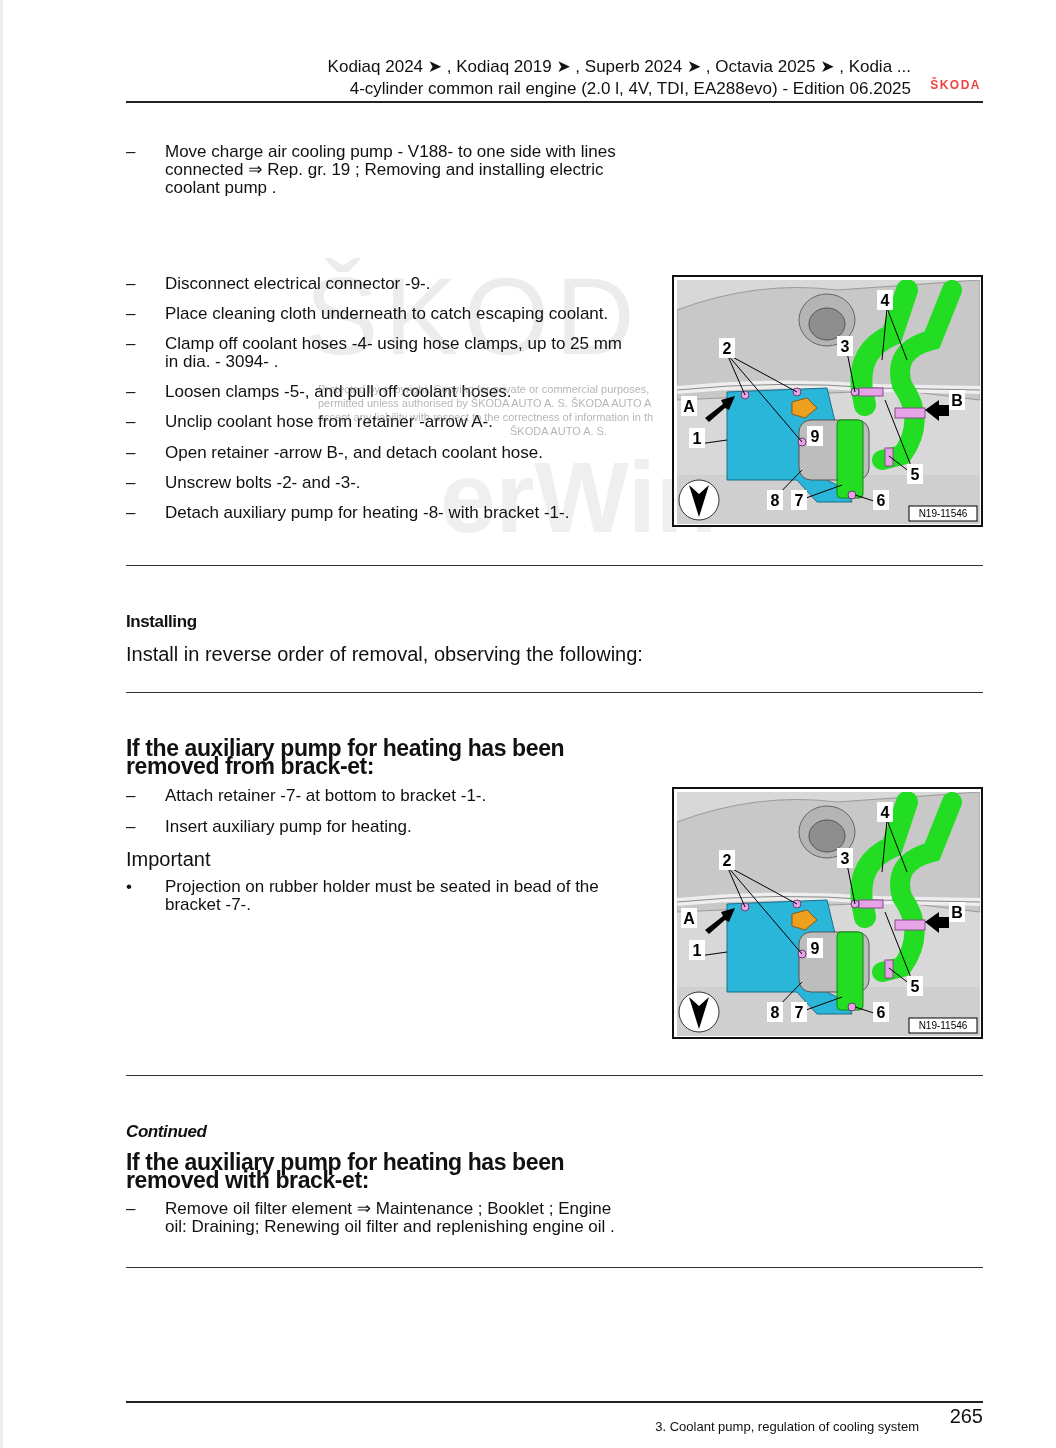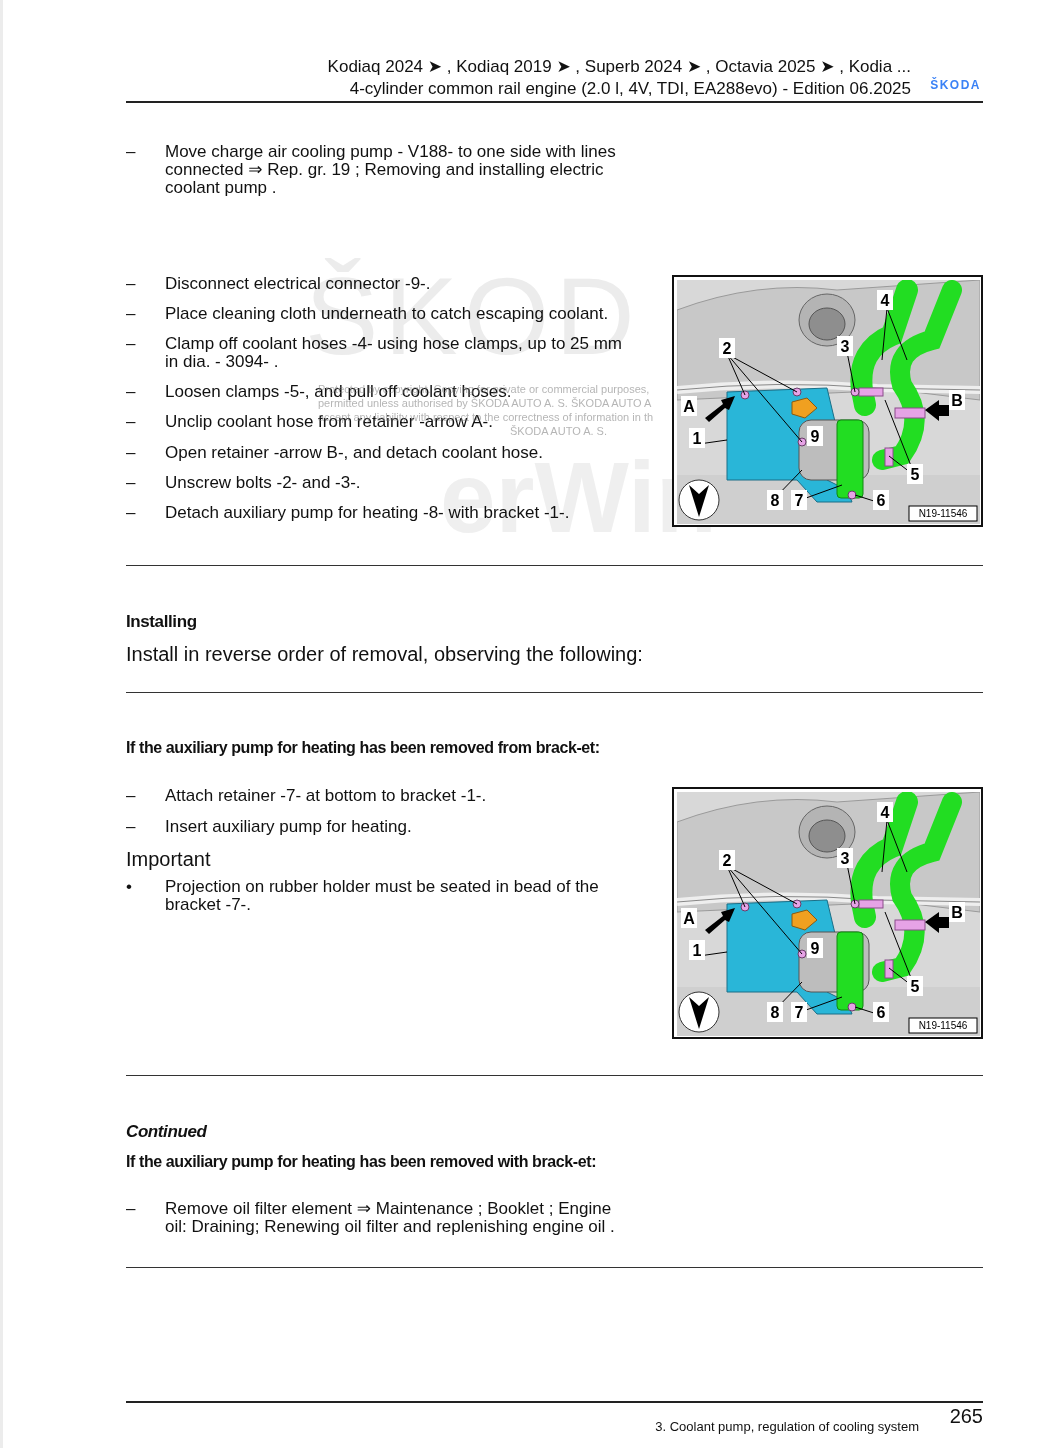--- a/index.html
+++ b/index.html
@@ -4,30 +4,30 @@
 <style>
   html, body { margin: 0; padding: 0; }
   body {
     width: 1056px; height: 1448px; position: relative; overflow: hidden;
     background: #ffffff; font-family: "Liberation Sans", sans-serif; color: #111;
   }
   .left-edge { position: absolute; left: 0; top: 0; width: 3px; height: 1448px; background: #ececec; }
   .header { position: absolute; left: 126px; top: 56px; width: 857px; }
   .header-line1 { position: absolute; right: 72px; top: 0; font-size: 17px; white-space: nowrap; }
   .header-line2 { position: absolute; right: 72px; top: 23px; font-size: 17px; white-space: nowrap; }
-  .header-logo { position: absolute; right: 2px; top: 22px; font-size: 12px; letter-spacing: 1.5px; color: #3b82f6; font-weight: bold; }
+  .header-logo { position: absolute; right: 2px; top: 22px; font-size: 12px; letter-spacing: 1.5px; color: #ef4444; font-weight: bold; }
   .header-rule { position: absolute; left: 0; top: 45px; width: 857px; height: 2px; background: #222; }
 
   .rule { position: absolute; left: 126px; width: 857px; height: 1px; background: #333; }
 
   .step { position: absolute; left: 126px; width: 510px; font-size: 17px; line-height: 18px; }
   .step .dash { position: absolute; left: 0; top: 0; width: 20px; }
   .step .txt { display: block; margin-left: 39px; }
   .heading { position: absolute; left: 126px; font-size: 17px; font-weight: bold; letter-spacing: -0.4px; }
-  .heading-multi { position: absolute; left: 126px; width: 510px; font-size: 16px; font-weight: bold; line-height: 18px; letter-spacing: -0.4px; }
+  .heading-multi { position: absolute; left: 126px; width: 510px; font-size: 23px; font-weight: bold; line-height: 18px; letter-spacing: -0.4px; }
   .plain { position: absolute; left: 126px; font-size: 20px; }
 
   .figure { position: absolute; left: 672px; width: 311px; height: 252px; border: 2px solid #111; box-sizing: border-box; background: #fff; }
   .figure svg { position: absolute; left: 3px; top: 3px; }
 
   .watermark-big { position: absolute; left: 305px; top: 252px; font-size: 110px; font-weight: normal; color: rgba(180,180,180,0.25); letter-spacing: 6px; pointer-events: none; }
   .watermark-big2 { position: absolute; left: 440px; top: 440px; font-size: 100px; font-weight: bold; color: rgba(180,180,180,0.22); pointer-events: none; }
   .watermark-small { position: absolute; font-size: 11px; color: rgba(120,120,120,0.55); white-space: nowrap; pointer-events: none; }
 
   .footer-rule { position: absolute; left: 126px; top: 1401px; width: 857px; height: 2px; background: #222; }

